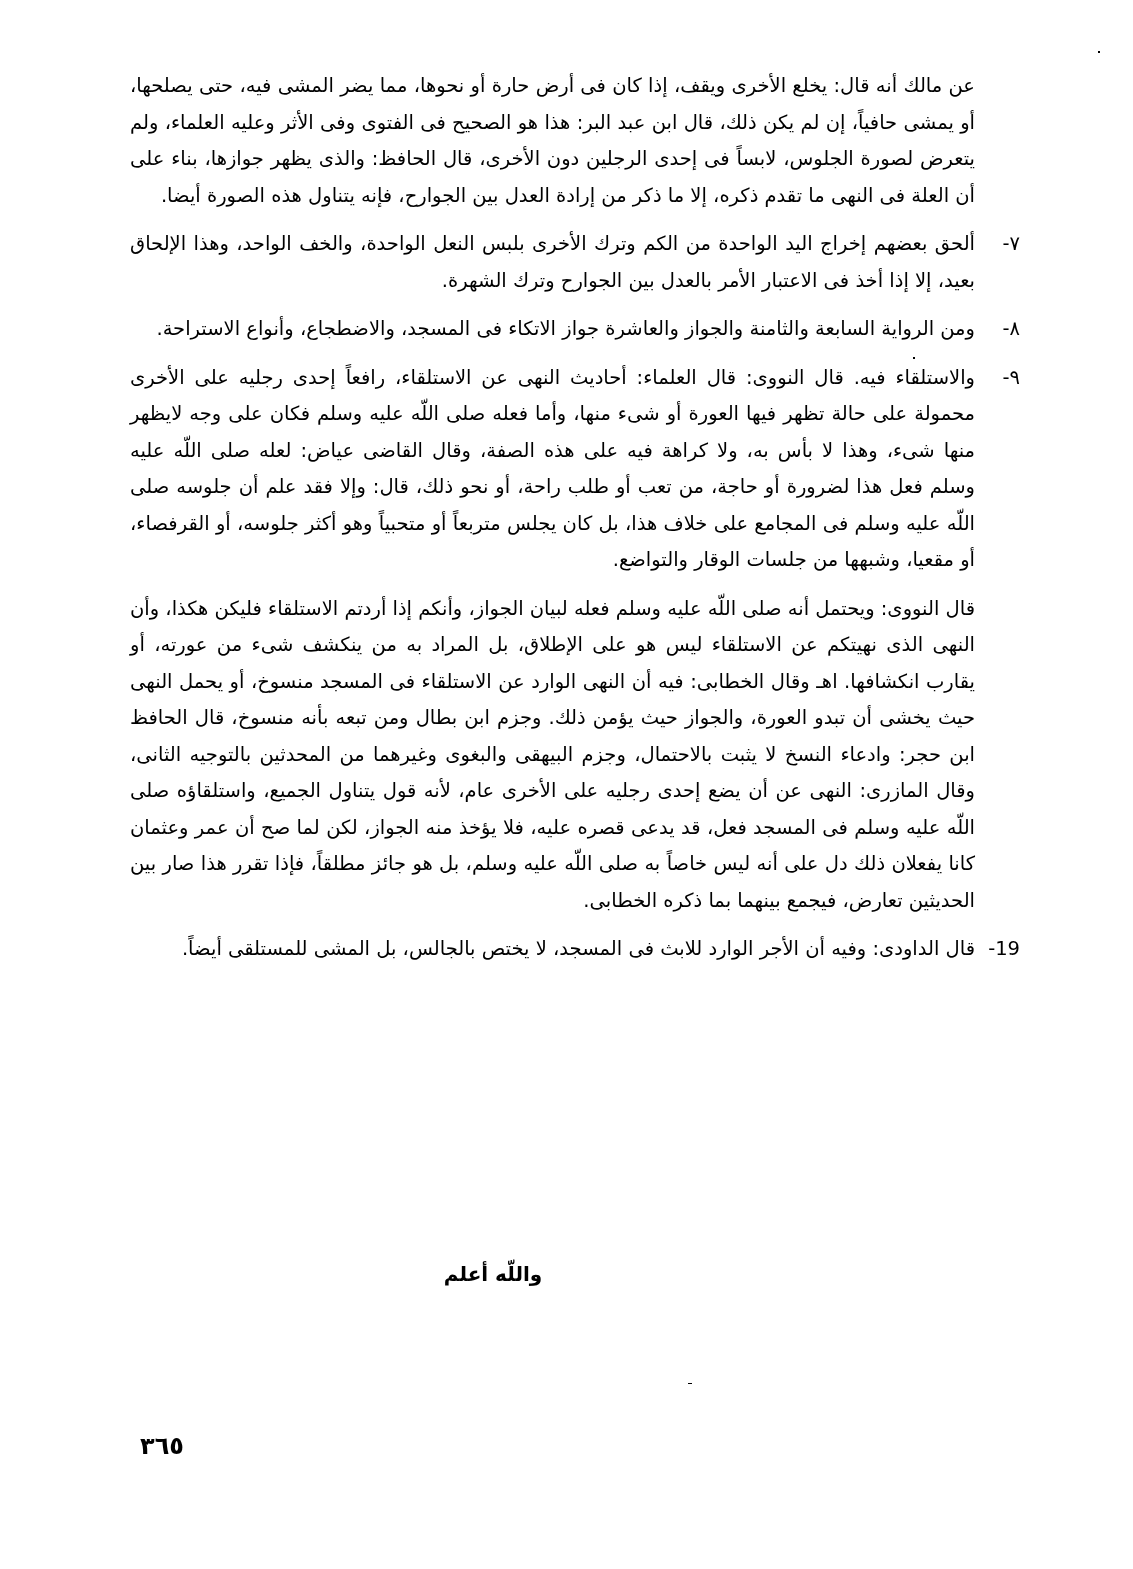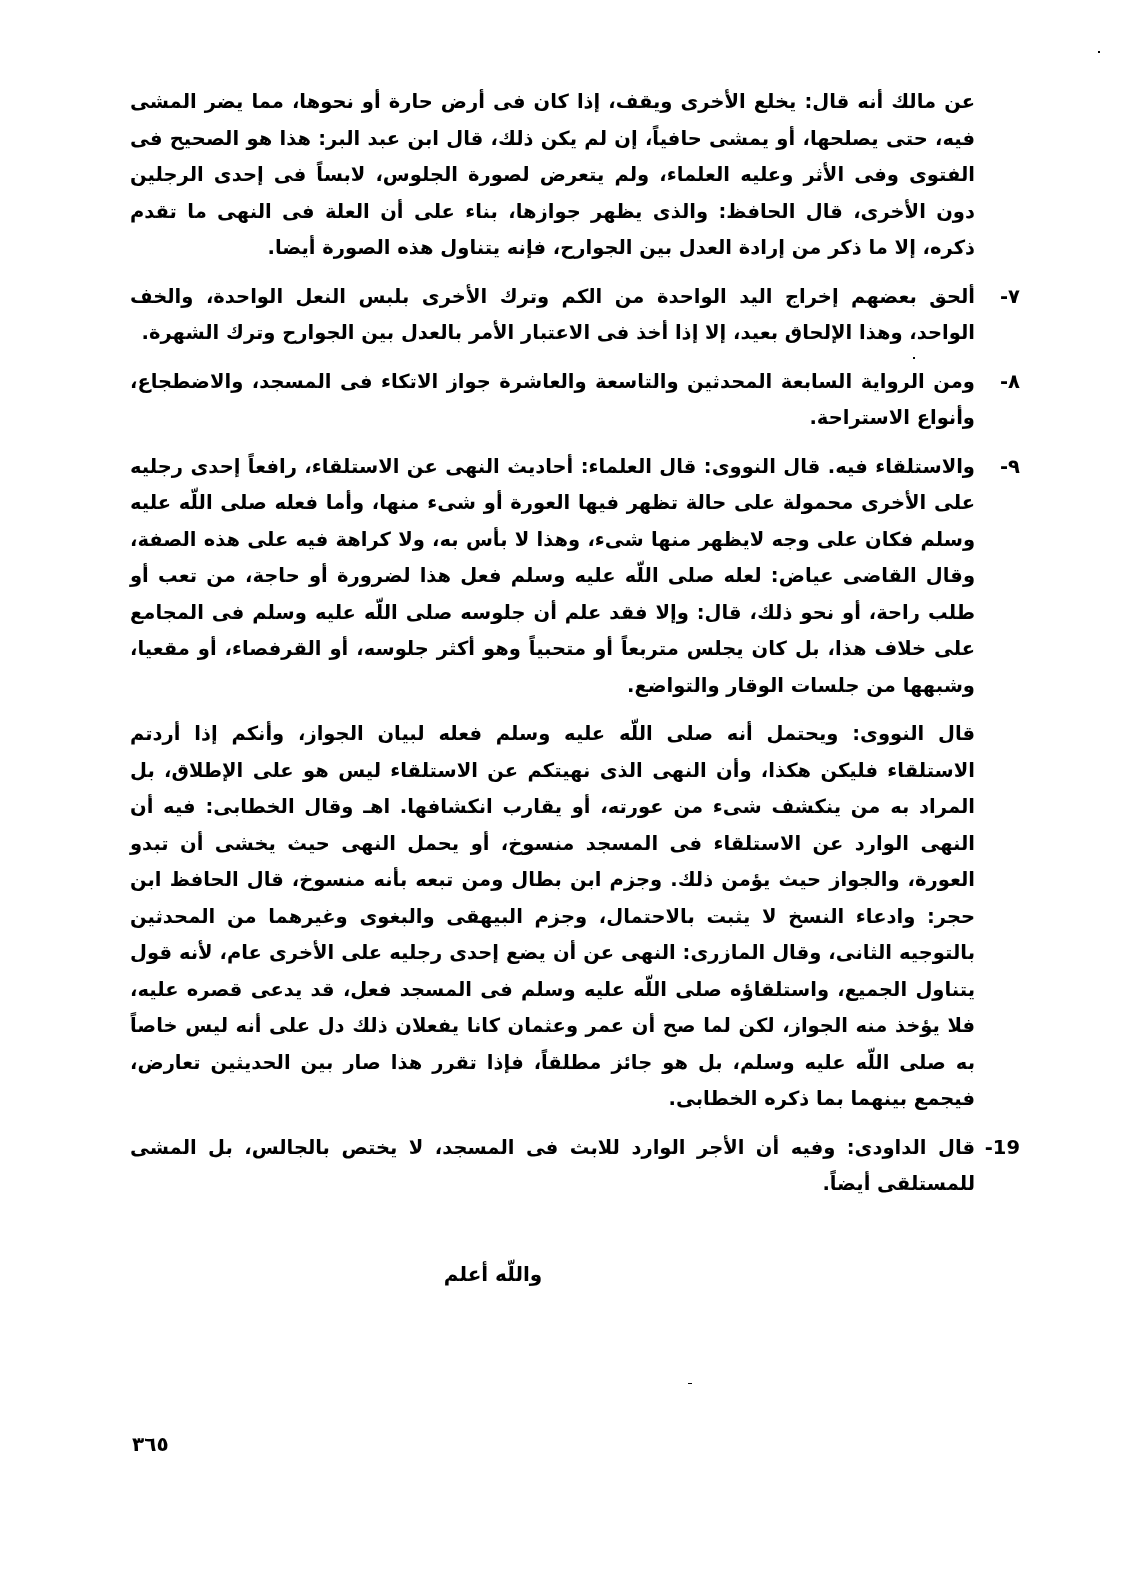--- a/index.html
+++ b/index.html
@@ -11,25 +11,25 @@
       width: 1133px;
       height: 1569px;
       position: relative;
       overflow: hidden;
       color: #000000;
       font-family: "DejaVu Sans", sans-serif;
     }
     .page {
       position: absolute;
       left: 130px;
-      top: 84px;
+      top: 68px;
       width: 890px;
       direction: rtl;
       font-size: 19.5px;
-      font-weight: bold;
+      font-weight: normal;
       line-height: 36.5px;
     }
     .para {
       margin: 0 45px 0 0;
       text-align: justify;
       text-align-last: right;
     }
     .item {
       position: relative;
       margin: 10px 0 0 0;
@@ -53,26 +53,26 @@
       left: 0;
       width: 986px;
       text-align: center;
       direction: rtl;
       font-family: "DejaVu Sans", sans-serif;
       font-weight: bold;
       font-size: 20px;
     }
     .page-number {
       position: absolute;
-      left: 132px;
+      left: 140px;
       top: 1432px;
       direction: rtl;
       font-family: "DejaVu Sans", sans-serif;
       font-weight: bold;
-      font-size: 20px;
+      font-size: 24px;
     }
     .speck {
       position: absolute;
       width: 2px;
       height: 2px;
       background: #000;
     }
   </style>
 </head>
 <body>
@@ -80,21 +80,21 @@
 <div class="page">
   <p class="para">عن مالك أنه قال: يخلع الأخرى ويقف، إذا كان فى أرض حارة أو نحوها، مما يضر المشى فيه، حتى يصلحها، أو يمشى حافياً، إن لم يكن ذلك، قال ابن عبد البر: هذا هو الصحيح فى الفتوى وفى الأثر وعليه العلماء، ولم يتعرض لصورة الجلوس، لابساً فى إحدى الرجلين دون الأخرى، قال الحافظ: والذى يظهر جوازها، بناء على أن العلة فى النهى ما تقدم ذكره، إلا ما ذكر من إرادة العدل بين الجوارح، فإنه يتناول هذه الصورة أيضا.</p>
 
   <div class="item gap">
     <span class="item-num">٧-</span>
     <span class="item-text">ألحق بعضهم إخراج اليد الواحدة من الكم وترك الأخرى بلبس النعل الواحدة، والخف الواحد، وهذا الإلحاق بعيد، إلا إذا أخذ فى الاعتبار الأمر بالعدل بين الجوارح وترك الشهرة.</span>
   </div>
 
   <div class="item gap">
     <span class="item-num">٨-</span>
-    <span class="item-text">ومن الرواية السابعة المحدثين والتاسعة والعاشرة جواز الاتكاء فى المسجد، والاضطجاع، وأنواع الاستراحة.</span>
+    <span class="item-text">ومن الرواية السابعة والثامنة والجواز والعاشرة جواز الاتكاء فى المسجد، والاضطجاع، وأنواع الاستراحة.</span>
   </div>
 
   <div class="item gap">
     <span class="item-num">٩-</span>
     <span class="item-text">والاستلقاء فيه. قال النووى: قال العلماء: أحاديث النهى عن الاستلقاء، رافعاً إحدى رجليه على الأخرى محمولة على حالة تظهر فيها العورة أو شىء منها، وأما فعله صلى اللّه عليه وسلم فكان على وجه لايظهر منها شىء، وهذا لا بأس به، ولا كراهة فيه على هذه الصفة، وقال القاضى عياض: لعله صلى اللّه عليه وسلم فعل هذا لضرورة أو حاجة، من تعب أو طلب راحة، أو نحو ذلك، قال: وإلا فقد علم أن جلوسه صلى اللّه عليه وسلم فى المجامع على خلاف هذا، بل كان يجلس متربعاً أو متحبياً وهو أكثر جلوسه، أو القرفصاء، أو مقعيا، وشبهها من جلسات الوقار والتواضع.</span>
   </div>
 
   <p class="para gap">قال النووى: ويحتمل أنه صلى اللّه عليه وسلم فعله لبيان الجواز، وأنكم إذا أردتم الاستلقاء فليكن هكذا، وأن النهى الذى نهيتكم عن الاستلقاء ليس هو على الإطلاق، بل المراد به من ينكشف شىء من عورته، أو يقارب انكشافها. اهـ وقال الخطابى: فيه أن النهى الوارد عن الاستلقاء فى المسجد منسوخ، أو يحمل النهى حيث يخشى أن تبدو العورة، والجواز حيث يؤمن ذلك. وجزم ابن بطال ومن تبعه بأنه منسوخ، قال الحافظ ابن حجر: وادعاء النسخ لا يثبت بالاحتمال، وجزم البيهقى والبغوى وغيرهما من المحدثين بالتوجيه الثانى، وقال المازرى: النهى عن أن يضع إحدى رجليه على الأخرى عام، لأنه قول يتناول الجميع، واستلقاؤه صلى اللّه عليه وسلم فى المسجد فعل، قد يدعى قصره عليه، فلا يؤخذ منه الجواز، لكن لما صح أن عمر وعثمان كانا يفعلان ذلك دل على أنه ليس خاصاً به صلى اللّه عليه وسلم، بل هو جائز مطلقاً، فإذا تقرر هذا صار بين الحديثين تعارض، فيجمع بينهما بما ذكره الخطابى.</p>
 
   <div class="item gap">

